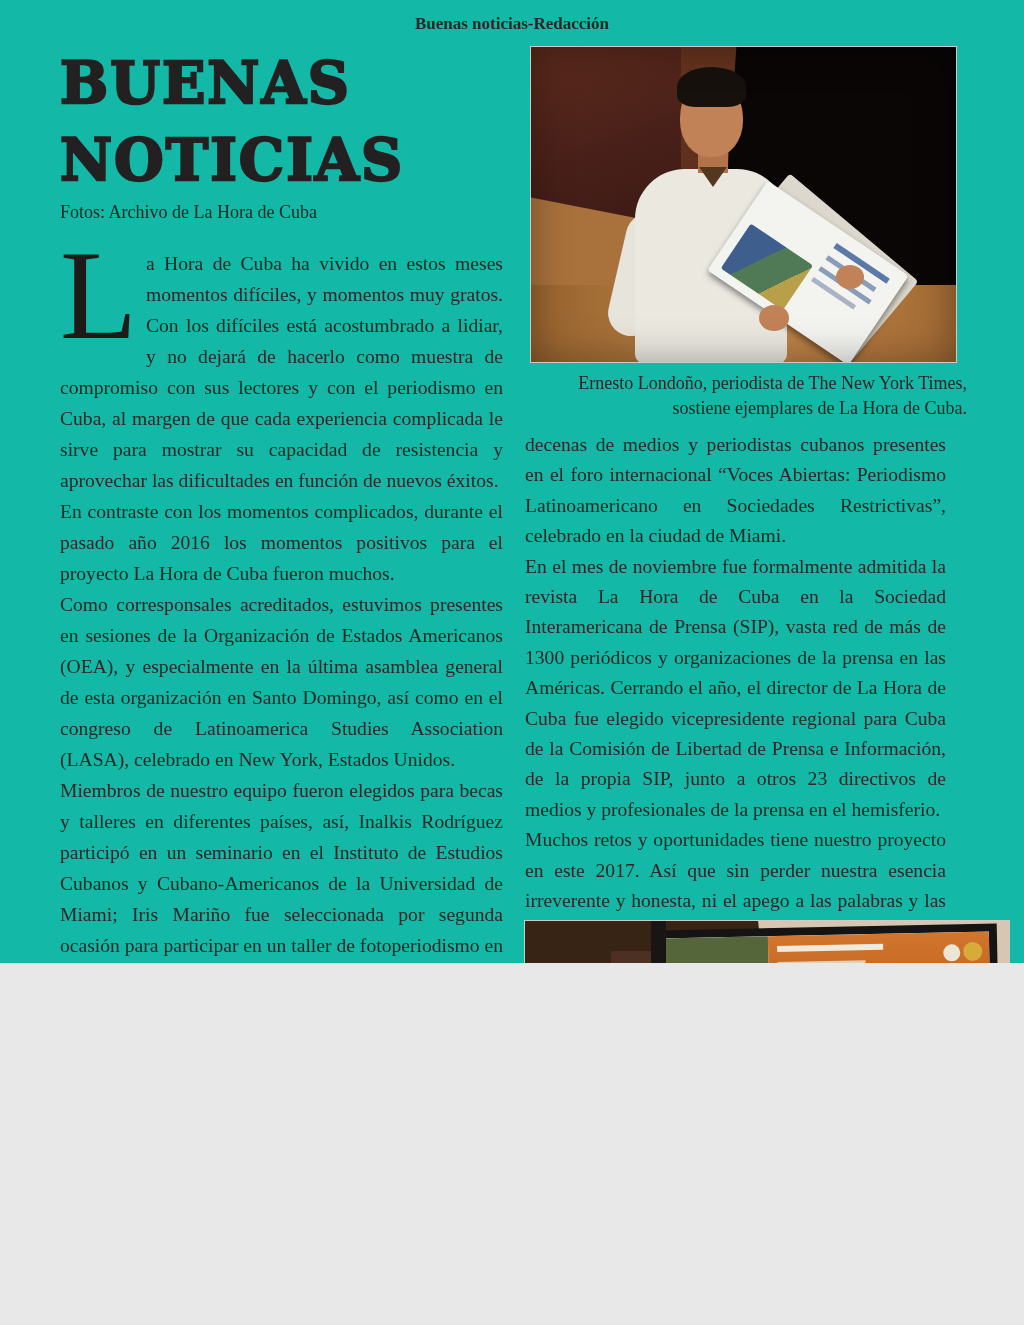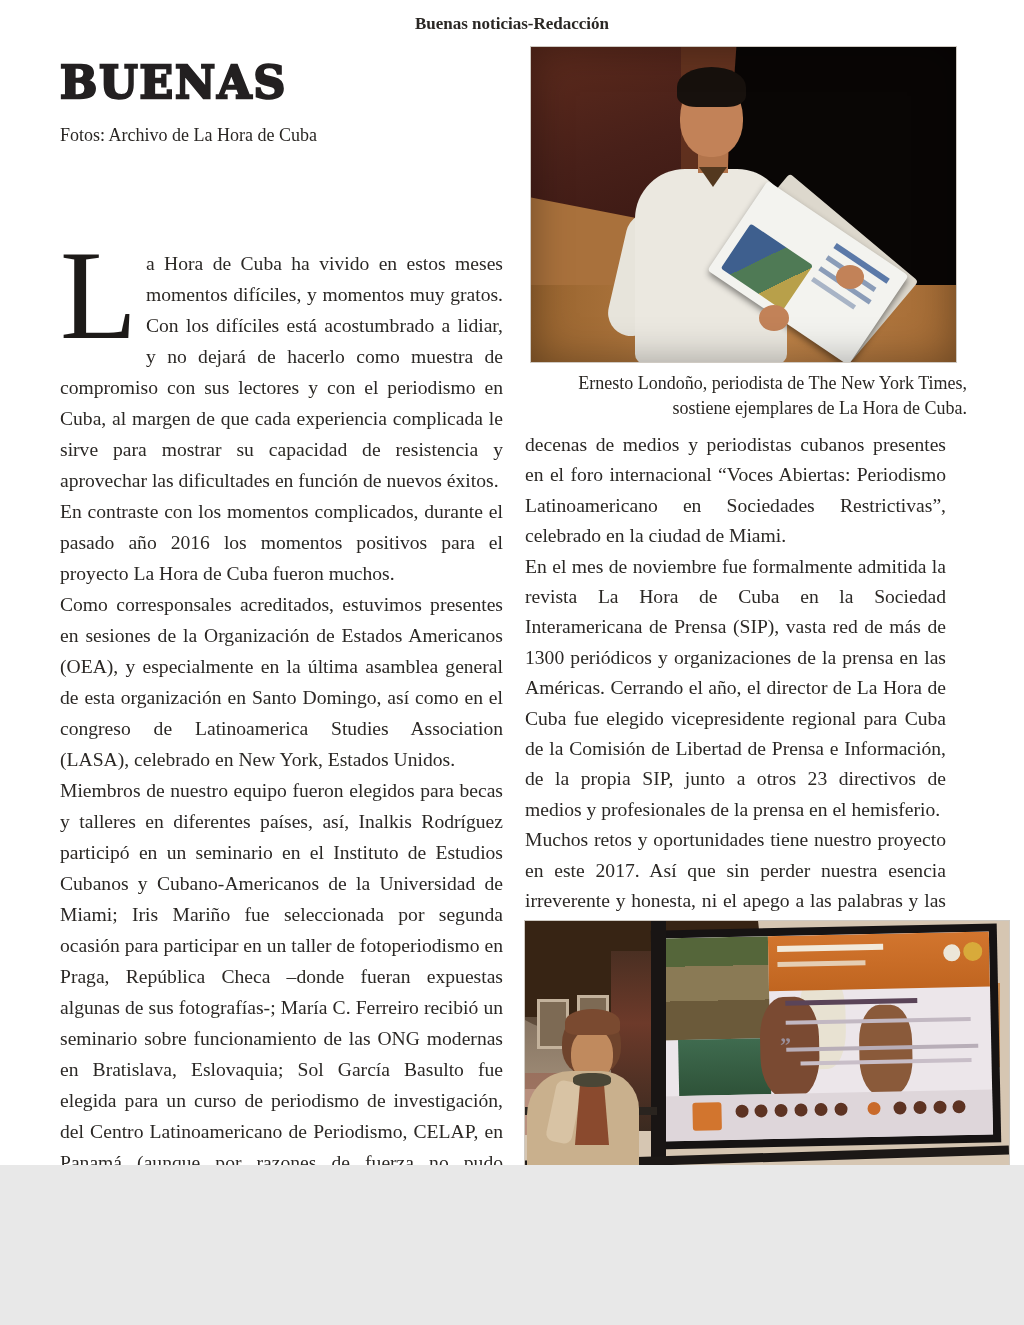--- a/index.html
+++ b/index.html
@@ -1,25 +1,25 @@
 <!DOCTYPE html>
 <html lang="es"><head>
 <meta charset="utf-8">
 <style>
   html,body{margin:0;padding:0;background:#e8e8e8;}
-  #page{position:relative;width:1024px;height:1165px;background:#ffffff;margin:0 auto;overflow:hidden;
+  #page{position:relative;width:1024px;height:963px;background:#14b8a6;margin:0 auto;overflow:hidden;
         font-family:"Liberation Serif",serif;color:#262321;}
   .abs{position:absolute;}
 
   
   .runhead{left:0;top:14px;width:1024px;text-align:center;font-size:17px;font-weight:bold;color:#2a2724;}
 
   
   .masthead{left:60px;top:44px;width:460px;}
-  .mast-title{font-family:"DejaVu Serif",serif;font-weight:bold;font-size:44px;line-height:77px;
+  .mast-title{font-family:"DejaVu Serif",serif;font-weight:bold;font-size:57px;line-height:77px;
               color:#232021;-webkit-text-stroke:2.4px #232021;letter-spacing:2px;}
   .mast-sub{margin-top:4px;font-size:18px;color:#2a2724;}
 
   
   .bodytext{font-size:19.6px;line-height:31px;text-align:justify;color:#2b2825;}
   .bodytext p{margin:0;}
   .col-left{left:60px;top:248px;width:443px;}
   .col-right{left:525px;top:430px;width:421px;line-height:30.4px;}
   .dropcap{float:left;font-family:"Liberation Serif",serif;font-size:126px;line-height:92px;height:92px;
            padding:2px 9px 0 0;color:#1d1a18;}
@@ -107,20 +107,21 @@
 </style>
 </head>
 <body>
 
 <div id="page">
 
   <div class="abs runhead">Buenas noticias-Redacción</div>
 
   <div class="abs masthead">
     <div class="mast-title">BUENAS</div>
+    <div class="mast-title">NOTICIAS</div>
     <div class="mast-sub">Fotos: Archivo de La Hora de Cuba</div>
   </div>
 
   <div class="abs col-left bodytext">
     <p><span class="dropcap">L</span><span>a Hora de Cuba ha vivido en estos meses momentos difíciles, y momentos muy gratos. Con los difíciles está acostumbrado a lidiar, y no dejará de hacerlo como muestra de compromiso con sus lectores y con el periodismo en Cuba, al margen de que cada experiencia complicada le sirve para mostrar su capacidad de resistencia y aprovechar las dificultades en función de nuevos éxitos.</span></p>
     <p>En contraste con los momentos complicados, durante el pasado año 2016 los momentos positivos para el proyecto La Hora de Cuba fueron muchos.</p>
     <p>Como corresponsales acreditados, estuvimos presentes en sesiones de la Organización de Estados Americanos (OEA), y especialmente en la última asamblea general de esta organización en Santo Domingo, así como en el congreso de Latinoamerica Studies Association (LASA), celebrado en New York, Estados Unidos.</p>
     <p>Miembros de nuestro equipo fueron elegidos para becas y talleres en diferentes países, así, Inalkis Rodríguez participó en un seminario en el Instituto de Estudios Cubanos y Cubano-Americanos de la Universidad de Miami; Iris Mariño fue seleccionada por segunda ocasión para participar en un taller de fotoperiodismo en Praga, República Checa –donde fueran expuestas algunas de sus fotografías-; María C. Ferreiro recibió un seminario sobre funcionamiento de las ONG modernas en Bratislava, Eslovaquia; Sol García Basulto fue elegida para un curso de periodismo de investigación, del Centro Latinoamericano de Periodismo, CELAP, en Panamá (aunque por razones de fuerza no pudo participar), y Henry Constantín ganó una beca de un importante think tank en Washington, D.C, y participó en un taller de periodismo digital en la Universidad de Guadalajara, México, y una pasantía en El Informador -el diario de mayor circulación en la misma ciudad.</p>
 
   </div>

